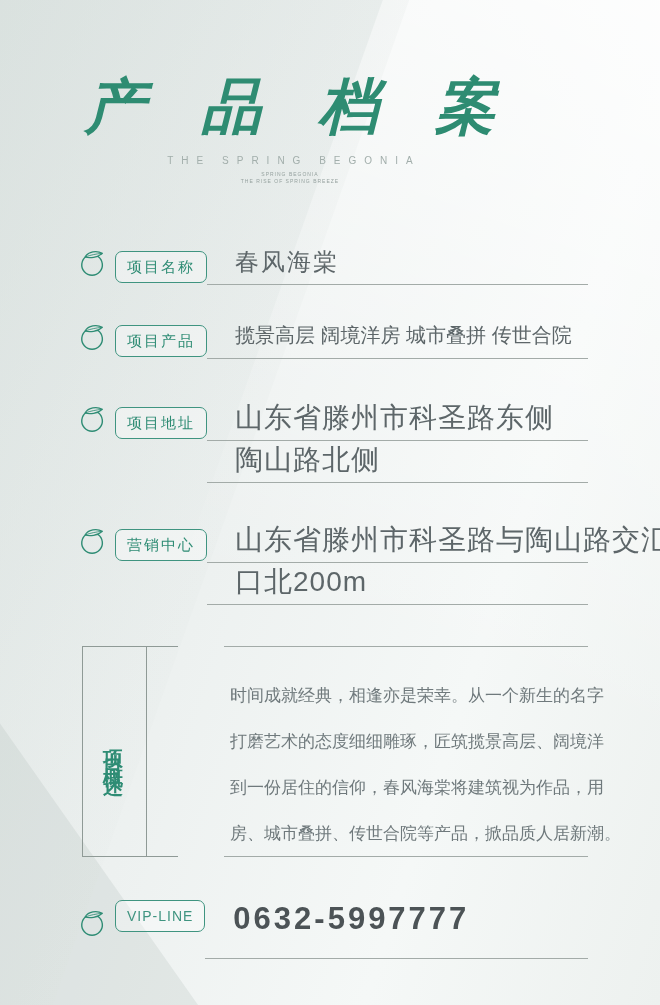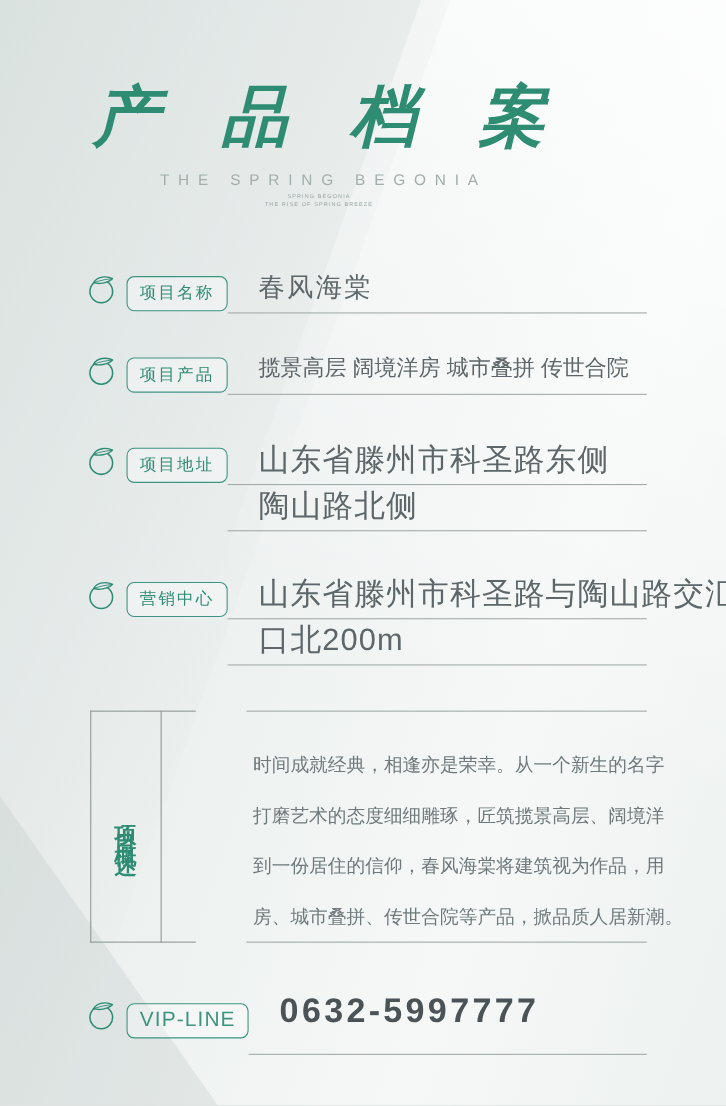--- a/index.html
+++ b/index.html
@@ -18,21 +18,21 @@
   .facet-c { position:absolute; inset:0; pointer-events:none;
     background:rgba(178,190,186,.25);
     clip-path:polygon(0 72%,30% 100%,0 100%); }
 
   .hdr { position:absolute; left:0; top:72px; width:580px; text-align:center; }
   .title {
     margin:0; font-family:"DejaVu Serif","Liberation Serif",serif;
     font-weight:700; font-style:italic; font-size:60px; line-height:1.15;
     color:#2e8c72; letter-spacing:18px; text-indent:18px;
   }
-  .subtitle { margin-top:14px; font-size:14px; color:#a2aeab; letter-spacing:8px; text-indent:8px; }
+  .subtitle { margin-top:14px; font-size:10px; color:#a2aeab; letter-spacing:8px; text-indent:8px; }
   .tagline { color:#96a29f; letter-spacing:1px; }
   .tagline.t1 { margin-top:5px; font-size:5px; }
   .tagline.t2 { margin-top:1px; font-size:5px; }
 
   .row { position:absolute; left:78px; right:72px; display:flex; align-items:flex-start; }
   .icon { width:30px; height:30px; flex:0 0 30px; margin-right:7px; margin-top:3px; }
   .tag {
     flex:0 0 auto; box-sizing:border-box; margin-top:5px; padding:5px 11px;
     border:1px solid #3f9480; border-radius:7px; background:rgba(255,255,255,.35);
     color:#2e8c74; font-weight:400; font-size:15px; letter-spacing:2px; line-height:20px;
@@ -62,21 +62,21 @@
   }
   .ov-text {
     position:absolute; left:142px; right:0; top:0; height:211px; box-sizing:border-box;
     border-top:1px solid #a3aba8; border-bottom:1px solid #a3aba8; padding:26px 0 0 6px;
   }
   .ov-text .pline { font-size:17px; line-height:46px; color:#6f797c; letter-spacing:0; white-space:nowrap; }
 
   
   .row-vip { top:900px; }
   .row-vip .icon { margin-top:9px; }
-  .row-vip .tag { margin-top:12px; font-weight:400; font-size:19px; letter-spacing:1px; color:#3f9480; }
+  .row-vip .tag { margin-top:0; font-weight:400; font-size:14px; letter-spacing:1px; color:#3f9480; }
   .row-vip .vline { font-size:31px; font-weight:700; color:#4c5356; letter-spacing:3px; line-height:38px; padding-bottom:20px; }
 
   .r1 { top:246px; } .r2 { top:320px; } .r3 { top:402px; } .r4 { top:524px; }
 </style>
 </head>
 <body>
 
 <div class="page">
   <div class="facet-a"></div>
   <div class="facet-b"></div>

